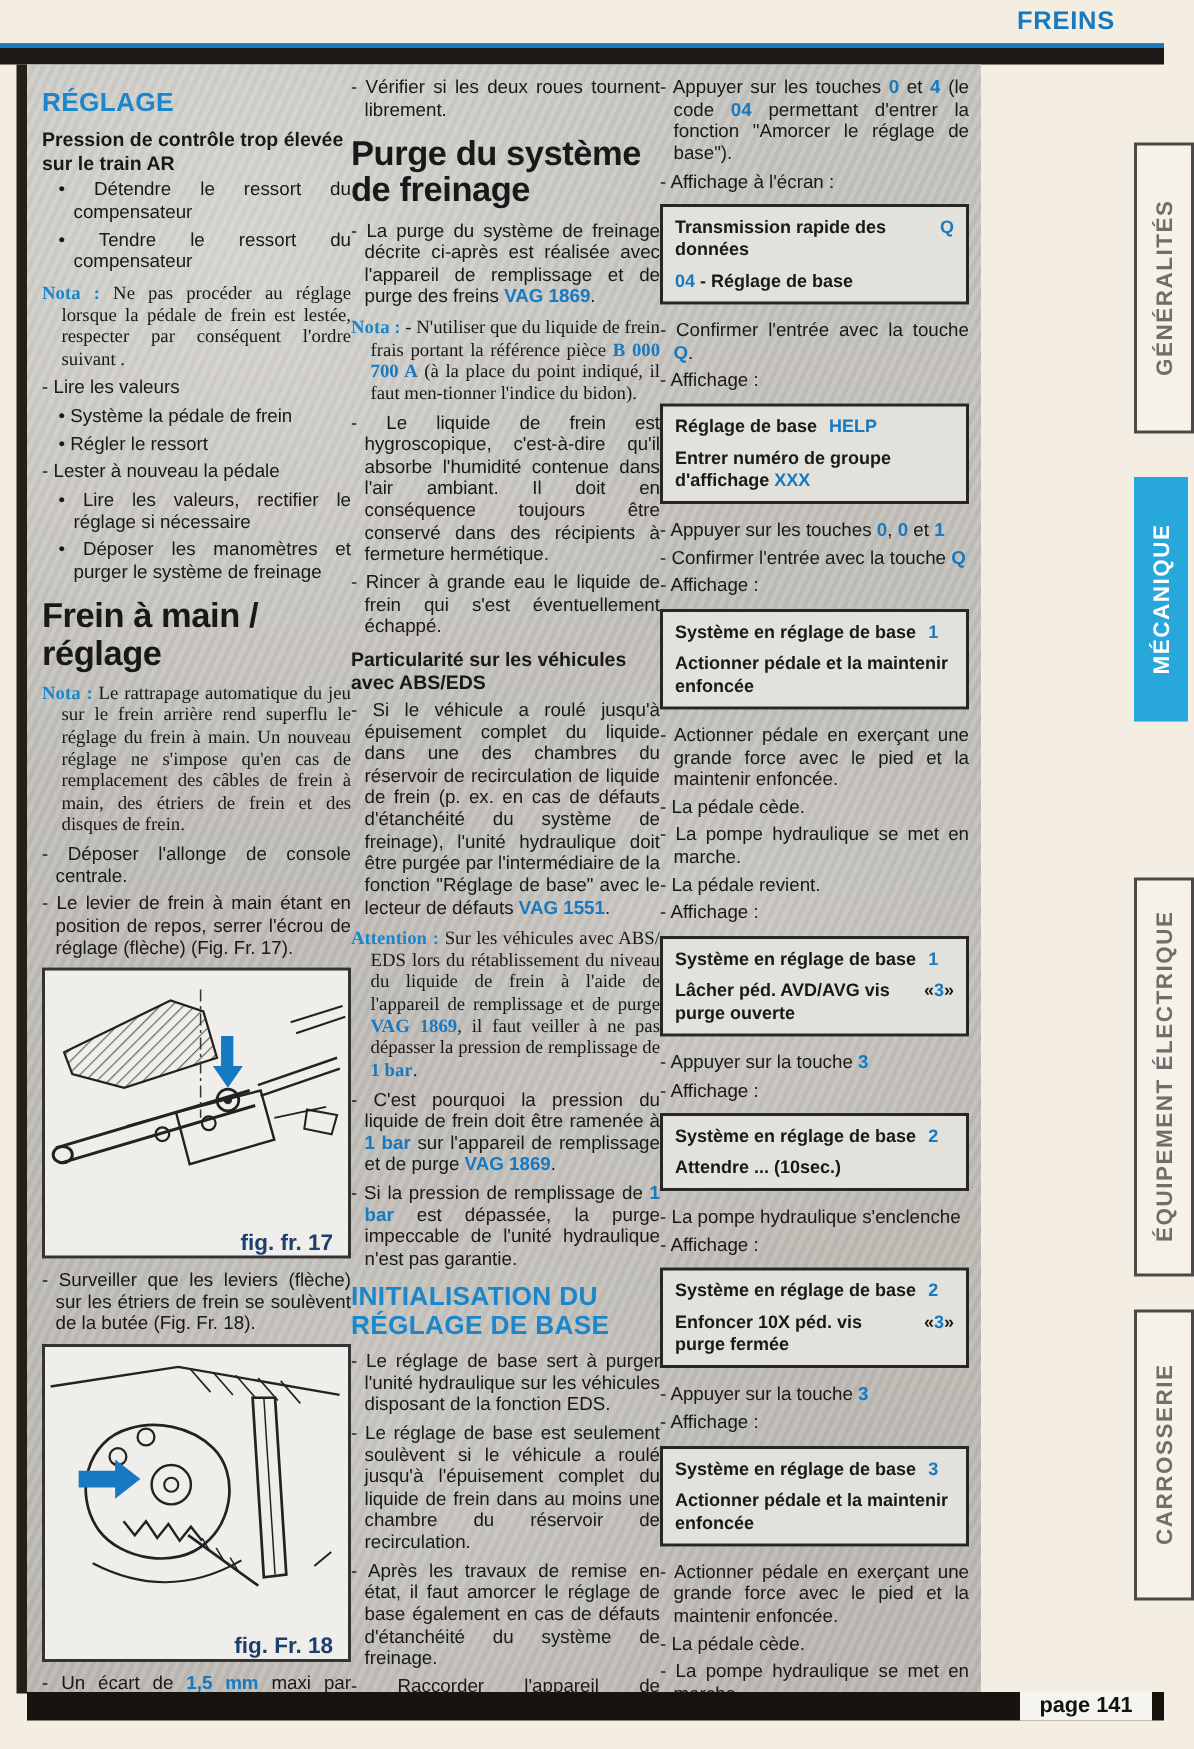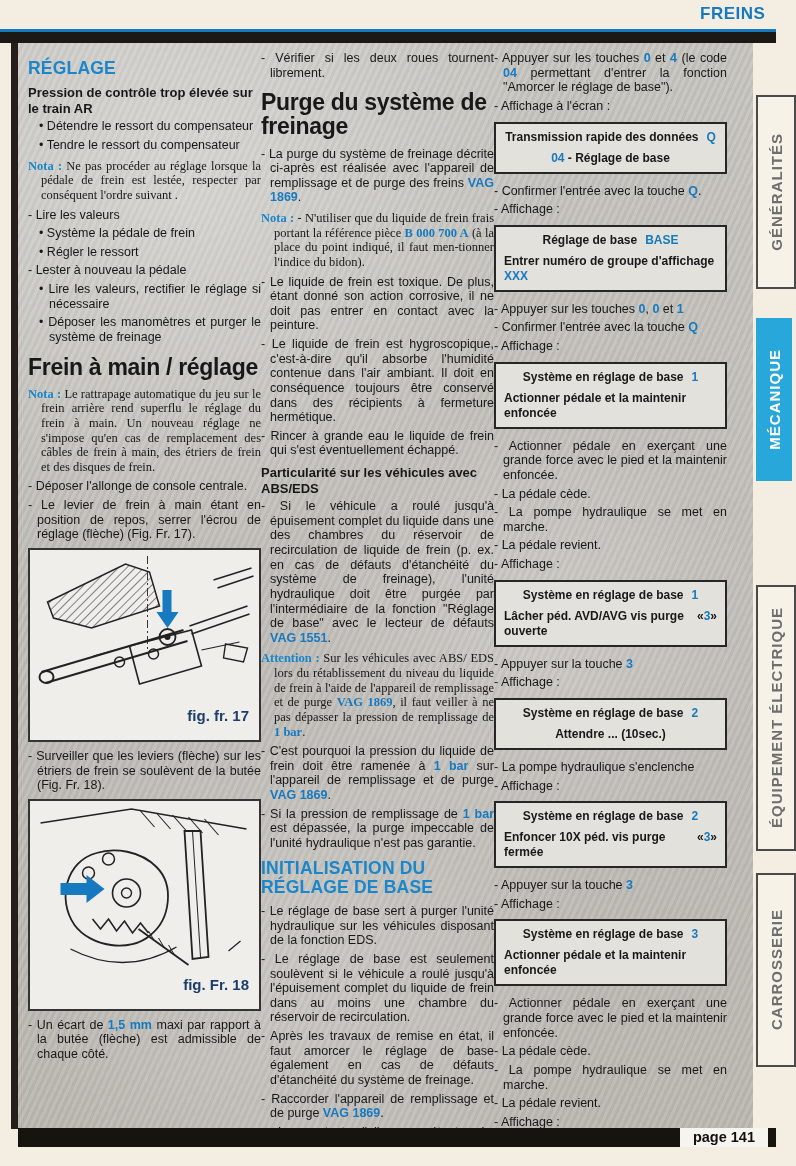--- a/index.html
+++ b/index.html
@@ -1,26 +1,26 @@
 <!DOCTYPE html>
 <html><head>
 <meta charset="utf-8">
 <style>
   html,body{margin:0;padding:0;background:#888;}
   .page{position:relative;width:796px;height:1166px;background:#f3eee1;overflow:hidden;
         font-family:"Liberation Sans",sans-serif;color:#181818;}
   
-  .header-title{position:absolute;top:4px;left:700px;font-size:17px;font-weight:700;
+  .header-title{position:absolute;top:4px;left:678px;font-size:17px;font-weight:700;
         color:#1779c0;letter-spacing:.5px;}
   .top-bar{position:absolute;left:0;top:29px;width:776px;height:11px;background:#1c1815;
         border-top:3px solid #1779c0;}
   
   .left-strip{position:absolute;left:11px;top:43px;width:7px;height:1086px;background:#261f19;}
   
-  .content{position:absolute;left:18px;top:43px;width:735px;height:1086px;
+  .content{position:absolute;left:18px;top:43px;width:636px;height:1086px;
         background:
           radial-gradient(circle at 22% 12%, rgba(255,255,255,.30), transparent 34%),
           radial-gradient(circle at 70% 55%, rgba(255,255,255,.18), transparent 30%),
           radial-gradient(circle at 40% 85%, rgba(255,255,255,.20), transparent 28%),
           repeating-linear-gradient(115deg, rgba(255,255,255,.05) 0 3px, rgba(110,108,102,.09) 3px 6px),
           linear-gradient(180deg,#c7c5c0,#bcb9b3);
         display:flex;padding:8px 8px 0 10px;box-sizing:border-box;}
   .col{width:233px;height:1078px;overflow:hidden;}
   
   .para{font-size:12.5px;line-height:1.17;text-align:justify;margin:0 0 4px 0;font-weight:500;}
@@ -28,28 +28,28 @@
   .bullet{padding-left:21px;text-indent:-10px;}
   .nota{padding-left:13px;text-indent:-13px;margin:6px 0 5px 0;font-family:Liberation Serif, serif;}
   .nota .nota-label{color:#1b86c9;font-weight:700;}
   .subhead{font-size:13px;font-weight:700;line-height:1.2;margin:7px 0 3px 0;}
   .h2{font-size:23px;font-weight:700;line-height:1.05;margin:10px 0 8px 0;letter-spacing:-.3px;}
   .h3blue{font-size:17.5px;font-weight:700;color:#1b86c9;margin:8px 0 7px 0;line-height:1.1;
         letter-spacing:.2px;}
   .hl{color:#1779c0;font-weight:700;}
   
   .dbox{border:2px solid #262626;background:#e3e1dc;padding:6px 8px;margin:8px 0 10px 0;}
-  .dbox-row{display:flex;justify-content:center;gap:8px;font-size:12px;font-weight:700;
+  .dbox-row{display:flex;justify-content:flex-start;gap:8px;font-size:12px;font-weight:700;
         line-height:1.25;}
   .dbox-row + .dbox-row{margin-top:6px;}
   .dbox-left{text-align:left;}
   .dbox-right{white-space:nowrap;}
   
   .figure{position:relative;border:2px solid #333;background:#efeeea;margin:6px 0 7px 0;}
-  .fig-caption{position:absolute;right:10px;bottom:16px;font-size:15px;font-weight:700;
+  .fig-caption{position:absolute;right:10px;bottom:0;font-size:15px;font-weight:700;
         color:#1d3f6e;}
   
   .sidebar{position:absolute;left:752px;top:43px;width:44px;height:1086px;}
   .tab{position:absolute;left:4px;width:36px;display:flex;align-items:center;justify-content:center;}
   .tab span{writing-mode:vertical-rl;transform:rotate(180deg);font-weight:700;font-size:15px;
         letter-spacing:1px;white-space:nowrap;}
   .tab.plain{border:2px solid #4a4a4a;color:#6e6e6e;background:rgba(255,255,255,.25);}
   .tab.active{background:#27a7da;color:#fff;}
   
   .bottom-bar{position:absolute;left:18px;top:1128px;width:758px;height:19px;background:#17130f;
@@ -137,21 +137,20 @@
       <path d="M24,82 h26 v-8 l18,14 l-18,14 v-8 h-26 Z" fill="#1779c0"></path>
     </svg>
   <div class="fig-caption">fig. Fr. 18</div></div>
         <div class="para dash">- <span>Un écart de </span><span class="hl">1,5 mm</span><span> maxi par rapport à la butée (flèche) est admissible de chaque côté.</span></div>
       </div>
     <div class="col">
         <div class="para dash">- <span>Vérifier si les deux roues tournent librement.</span></div>
         <div class="h2">Purge du système de freinage</div>
         <div class="para dash">- <span>La purge du système de freinage décrite ci-après est réalisée avec l'appareil de remplissage et de purge des freins </span><span class="hl">VAG 1869</span><span>.</span></div>
         <div class="para nota"><span class="nota-label">Nota : </span><span>- N'utiliser que du liquide de frein frais portant la référence pièce </span><span class="hl">B 000 700 A</span><span> (à la place du point indiqué, il faut men-tionner l'indice du bidon).</span></div>
-        <div class="para dash">- <span>Le liquide de frein est toxique. De plus, étant donné son action corrosive, il ne doit pas entrer en contact avec la peinture.</span></div>
         <div class="para dash">- <span>Le liquide de frein est hygroscopique, c'est-à-dire qu'il absorbe l'humidité contenue dans l'air ambiant. Il doit en conséquence toujours être conservé dans des récipients à fermeture hermétique.</span></div>
         <div class="para dash">- <span>Rincer à grande eau le liquide de frein qui s'est éventuellement échappé.</span></div>
         <div class="subhead">Particularité sur les véhicules avec ABS/EDS</div>
         <div class="para dash">- <span>Si le véhicule a roulé jusqu'à épuisement complet du liquide dans une des chambres du réservoir de recirculation de liquide de frein (p. ex. en cas de défauts d'étanchéité du système de freinage), l'unité hydraulique doit être purgée par l'intermédiaire de la fonction "Réglage de base" avec le lecteur de défauts </span><span class="hl">VAG 1551</span><span>.</span></div>
         <div class="para nota"><span class="nota-label">Attention : </span><span>Sur les véhicules avec ABS/ EDS lors du rétablissement du niveau du liquide de frein à l'aide de l'appareil de remplissage et de purge </span><span class="hl">VAG 1869</span><span>, il faut veiller à ne pas dépasser la pression de remplissage de </span><span class="hl">1 bar</span><span>.</span></div>
         <div class="para dash">- <span>C'est pourquoi la pression du liquide de frein doit être ramenée à </span><span class="hl">1 bar</span><span> sur l'appareil de remplissage et de purge </span><span class="hl">VAG 1869</span><span>.</span></div>
         <div class="para dash">- <span>Si la pression de remplissage de </span><span class="hl">1 bar</span><span> est dépassée, la purge impeccable de l'unité hydraulique n'est pas garantie.</span></div>
         <div class="h3blue">INITIALISATION DU RÉGLAGE DE BASE</div>
         <div class="para dash">- <span>Le réglage de base sert à purger l'unité hydraulique sur les véhicules disposant de la fonction EDS.</span></div>
         <div class="para dash">- <span>Le réglage de base est seulement soulèvent si le véhicule a roulé jusqu'à l'épuisement complet du liquide de frein dans au moins une chambre du réservoir de recirculation.</span></div>
@@ -169,21 +168,21 @@
           </div>
           <div class="dbox-row">
             <span class="dbox-left"><span class="hl">04</span><span> - Réglage de base</span></span>
           </div>
         </div>
         <div class="para dash">- <span>Confirmer l'entrée avec la touche </span><span class="hl">Q</span><span>.</span></div>
         <div class="para dash">- <span>Affichage :</span></div>
         <div class="dbox">
           <div class="dbox-row">
             <span class="dbox-left"><span>Réglage de base</span></span>
-            <span class="dbox-right"><span class="hl">BASE</span></span>
+            <span class="dbox-right"><span class="hl">HELP</span></span>
           </div>
           <div class="dbox-row">
             <span class="dbox-left"><span>Entrer numéro de groupe d'affichage </span><span class="hl">XXX</span></span>
           </div>
         </div>
         <div class="para dash">- <span>Appuyer sur les touches </span><span class="hl">0</span><span>, </span><span class="hl">0</span><span> et </span><span class="hl">1</span></div>
         <div class="para dash">- <span>Confirmer l'entrée avec la touche </span><span class="hl">Q</span></div>
         <div class="para dash">- <span>Affichage :</span></div>
         <div class="dbox">
           <div class="dbox-row">

